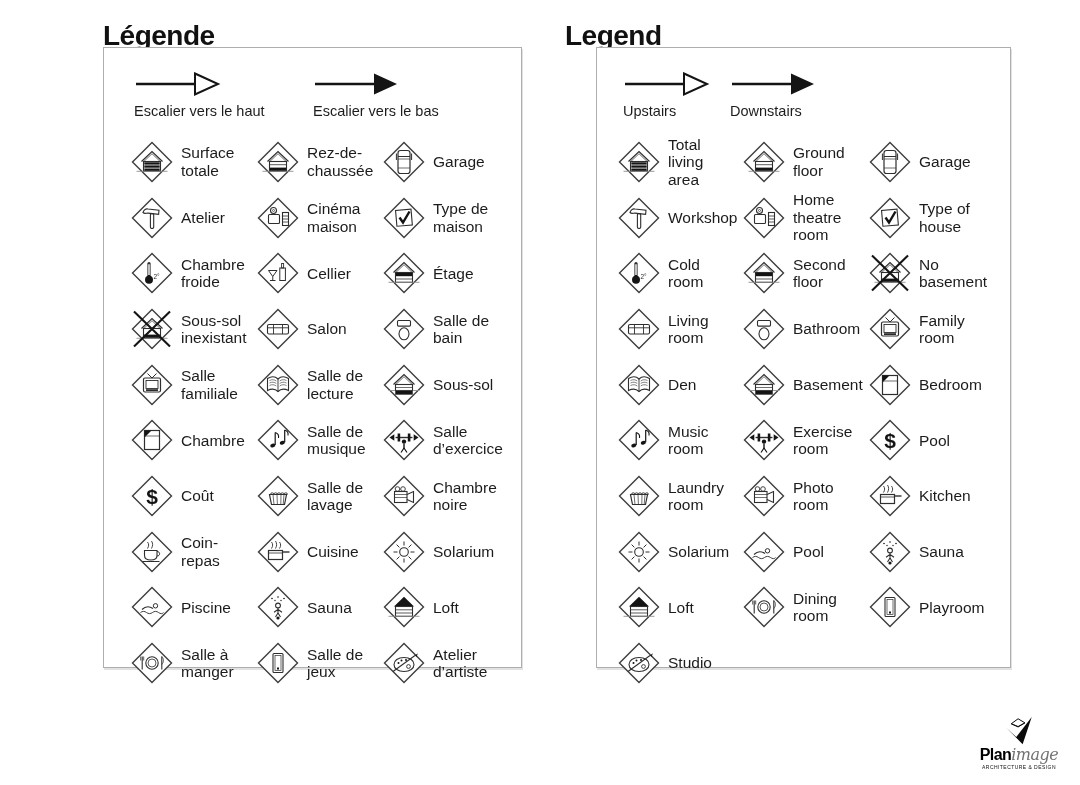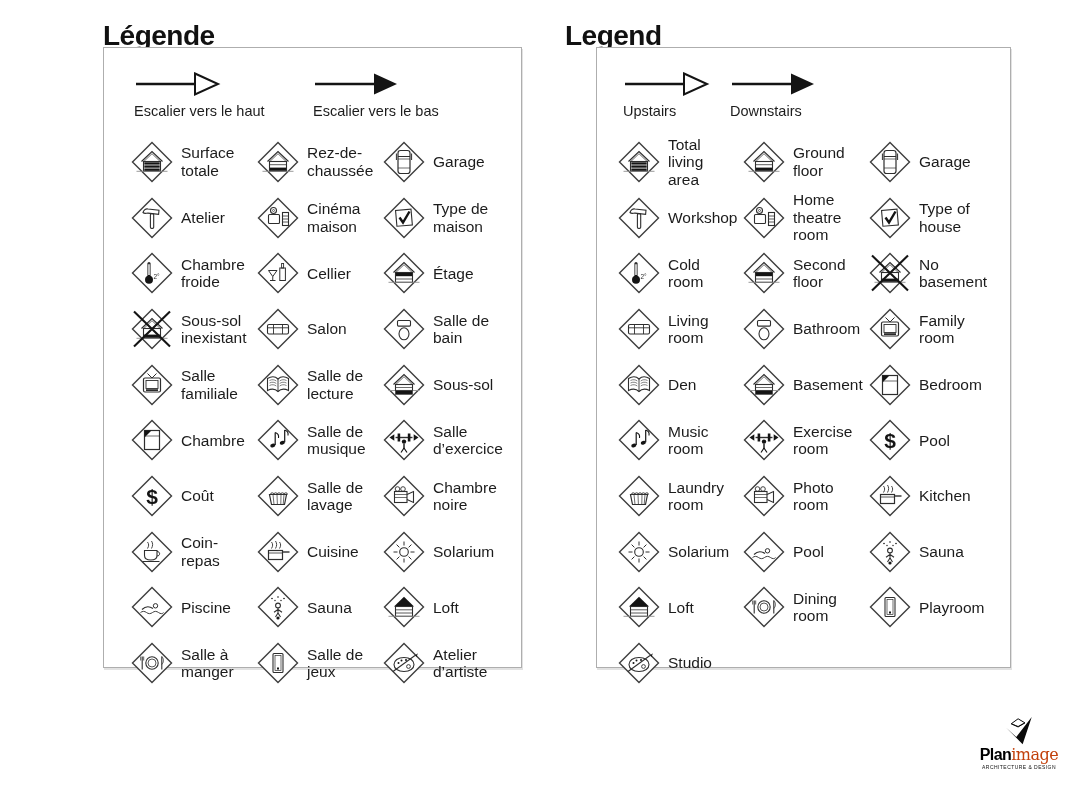--- a/index.html
+++ b/index.html
@@ -18,21 +18,21 @@
   .grid{position:absolute;top:86px;display:grid;grid-auto-rows:55.7px;}
   #panel-fr .grid{left:26px;grid-template-columns:126px 126px 122px;}
   #panel-en .grid{left:20px;grid-template-columns:125px 126px 125px;}
   .cell{display:flex;align-items:center;gap:7px;}
   .cell .icon{flex:0 0 auto;width:44px;height:44px;}
   .cell .lbl{font-size:15.5px;line-height:1.12;white-space:pre-line;color:#1c1c1c;}
   .logo{position:absolute;right:11px;top:716px;width:100px;text-align:center;line-height:1;}
   .logo .mark{display:block;margin:0 auto 0;}
   .logo .brand{font-size:16px;white-space:nowrap;margin-top:-3px;}
   .logo .brand .b{font-weight:bold;letter-spacing:-0.6px;color:#000;}
-  .logo .brand .i{font-family:"DejaVu Serif",serif;letter-spacing:-0.5px;color:#c2410c;}
+  .logo .brand .i{font-family:"DejaVu Serif",serif;font-style:italic;letter-spacing:-0.5px;color:#737373;}
   .logo .tagline{font-size:5px;letter-spacing:0.45px;color:#111;margin-top:1.5px;}
 </style>
 </head>
 <body>
 
 <div class="canvas">
 
   <h1 class="panel-title" id="title-fr">Légende</h1>
   <h1 class="panel-title" id="title-en">Legend</h1>
 

